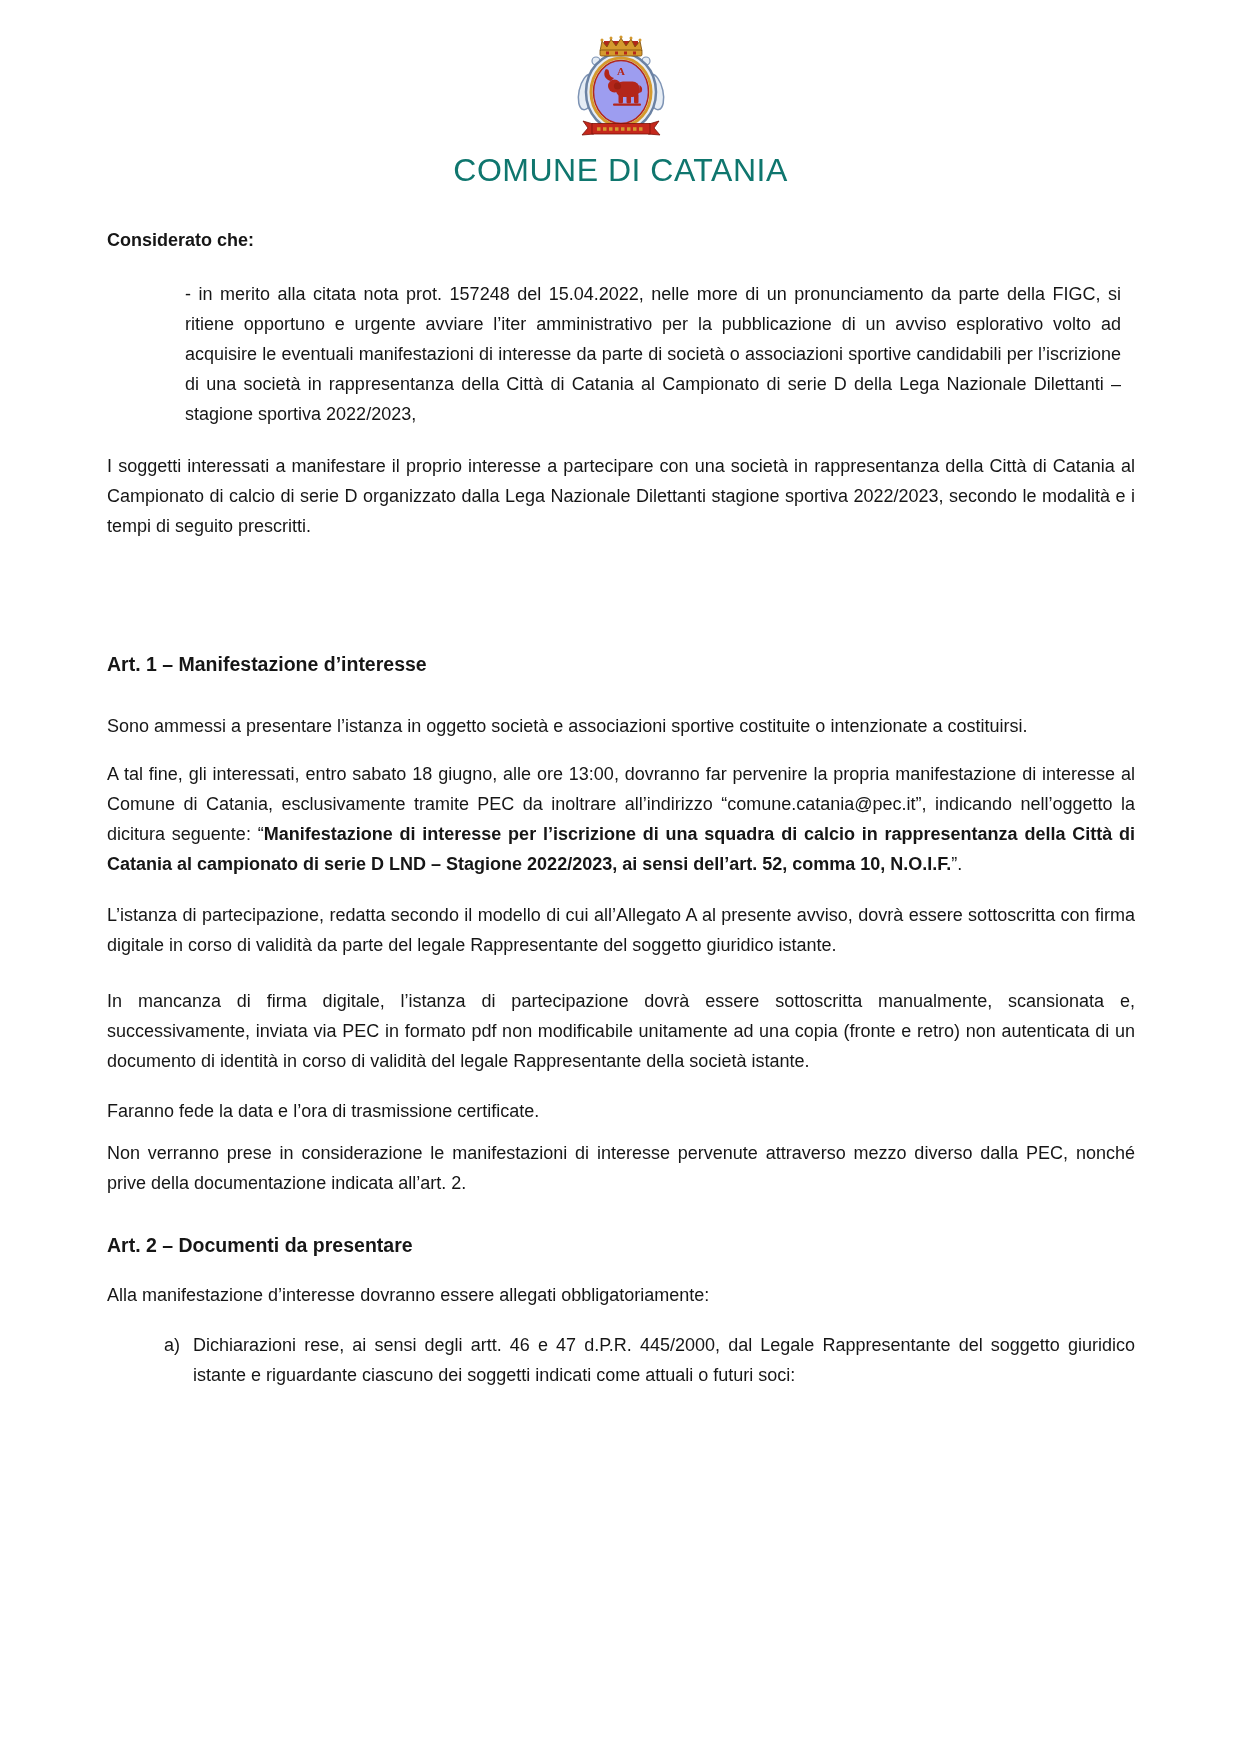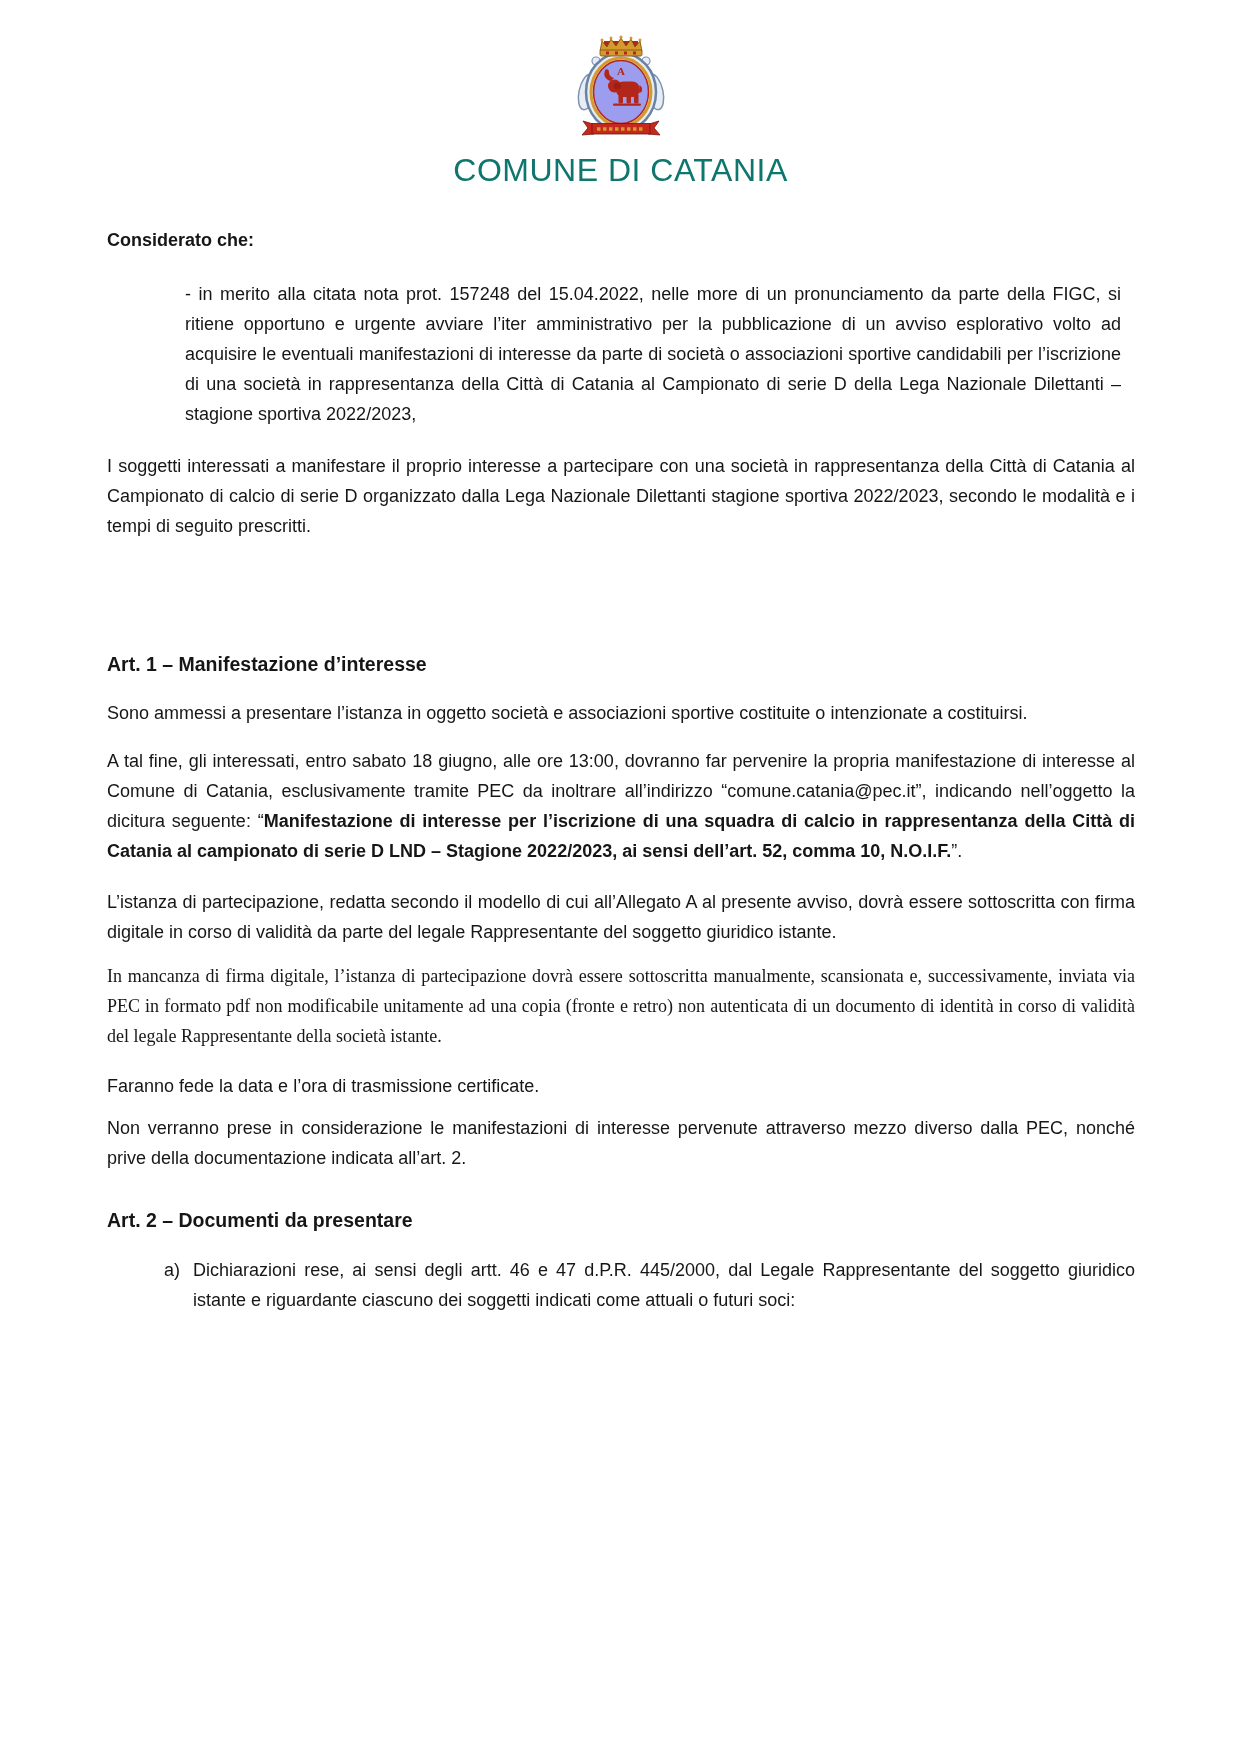--- a/index.html
+++ b/index.html
@@ -27,24 +27,24 @@
 
   .considerato { margin-top: 36px; font-weight: 700; text-align: left; }
   .premise    { margin: 24px 14px 0 78px; }
   .invita     { margin-top: 30px; text-align: center; font-weight: 700; }
   .intro      { margin-top: 22px; }
 
   .h-art  { font-size: 19.5px; line-height: 30px; font-weight: 700; text-align: left; }
   .h-art1 { margin-top: 108px; }
   .h-art2 { margin-top: 32px; }
 
-  .p1 { margin-top: 19px; }
+  .p1 { margin-top: 32px; }
   .p2 { margin-top: 18px; }
   .p3 { margin-top: 21px; }
-  .p4 { margin-top: 14px; font-family: Liberation Serif, serif; }
+  .p4 { margin-top: 26px; }
   .p5 { margin-top: 20px; text-align: left; }
   .p6 { margin-top: 12px; }
 
   .art2-intro { margin-top: 20px; text-align: left; }
   .list-item  { margin: 20px 0 0 57px; display: flex; }
   .list-marker { flex: 0 0 29px; width: 29px; }
   .list-text  { flex: 1; text-align: justify; }
 
   .bold { font-weight: 700; }
 </style>
@@ -131,20 +131,21 @@
     <p class="body-text p3">L’istanza di partecipazione, redatta secondo il modello di cui all’Allegato A al presente avviso, dovrà essere sottoscritta con firma digitale in corso di validità da parte del legale Rappresentante del soggetto giuridico istante.</p>
 
     <p class="body-text p4">In mancanza di firma digitale, l’istanza di partecipazione dovrà essere sottoscritta manualmente, scansionata e, successivamente, inviata via PEC in formato pdf non modificabile unitamente ad una copia (fronte e retro) non autenticata di un documento di identità in corso di validità del legale Rappresentante della società istante.</p>
 
     <p class="body-text p5">Faranno fede la data e l’ora di trasmissione certificate.</p>
 
     <p class="body-text p6">Non verranno prese in considerazione le manifestazioni di interesse pervenute attraverso mezzo diverso dalla PEC, nonché prive della documentazione indicata all’art. 2.</p>
 
     <h2 class="h-art h-art2">Art. 2 – Documenti da presentare</h2>
 
+    <p class="body-text art2-intro">Alla manifestazione d’interesse dovranno essere allegati obbligatoriamente:</p>
 
     <div class="body-text list-item">
       <span class="list-marker">a)</span>
       <div class="list-text">Dichiarazioni rese, ai sensi degli artt. 46 e 47 d.P.R. 445/2000, dal Legale Rappresentante del soggetto giuridico istante e riguardante ciascuno dei soggetti indicati come attuali o futuri soci:</div>
     </div>
 
   </main>
 </div>
 
 </body></html>

